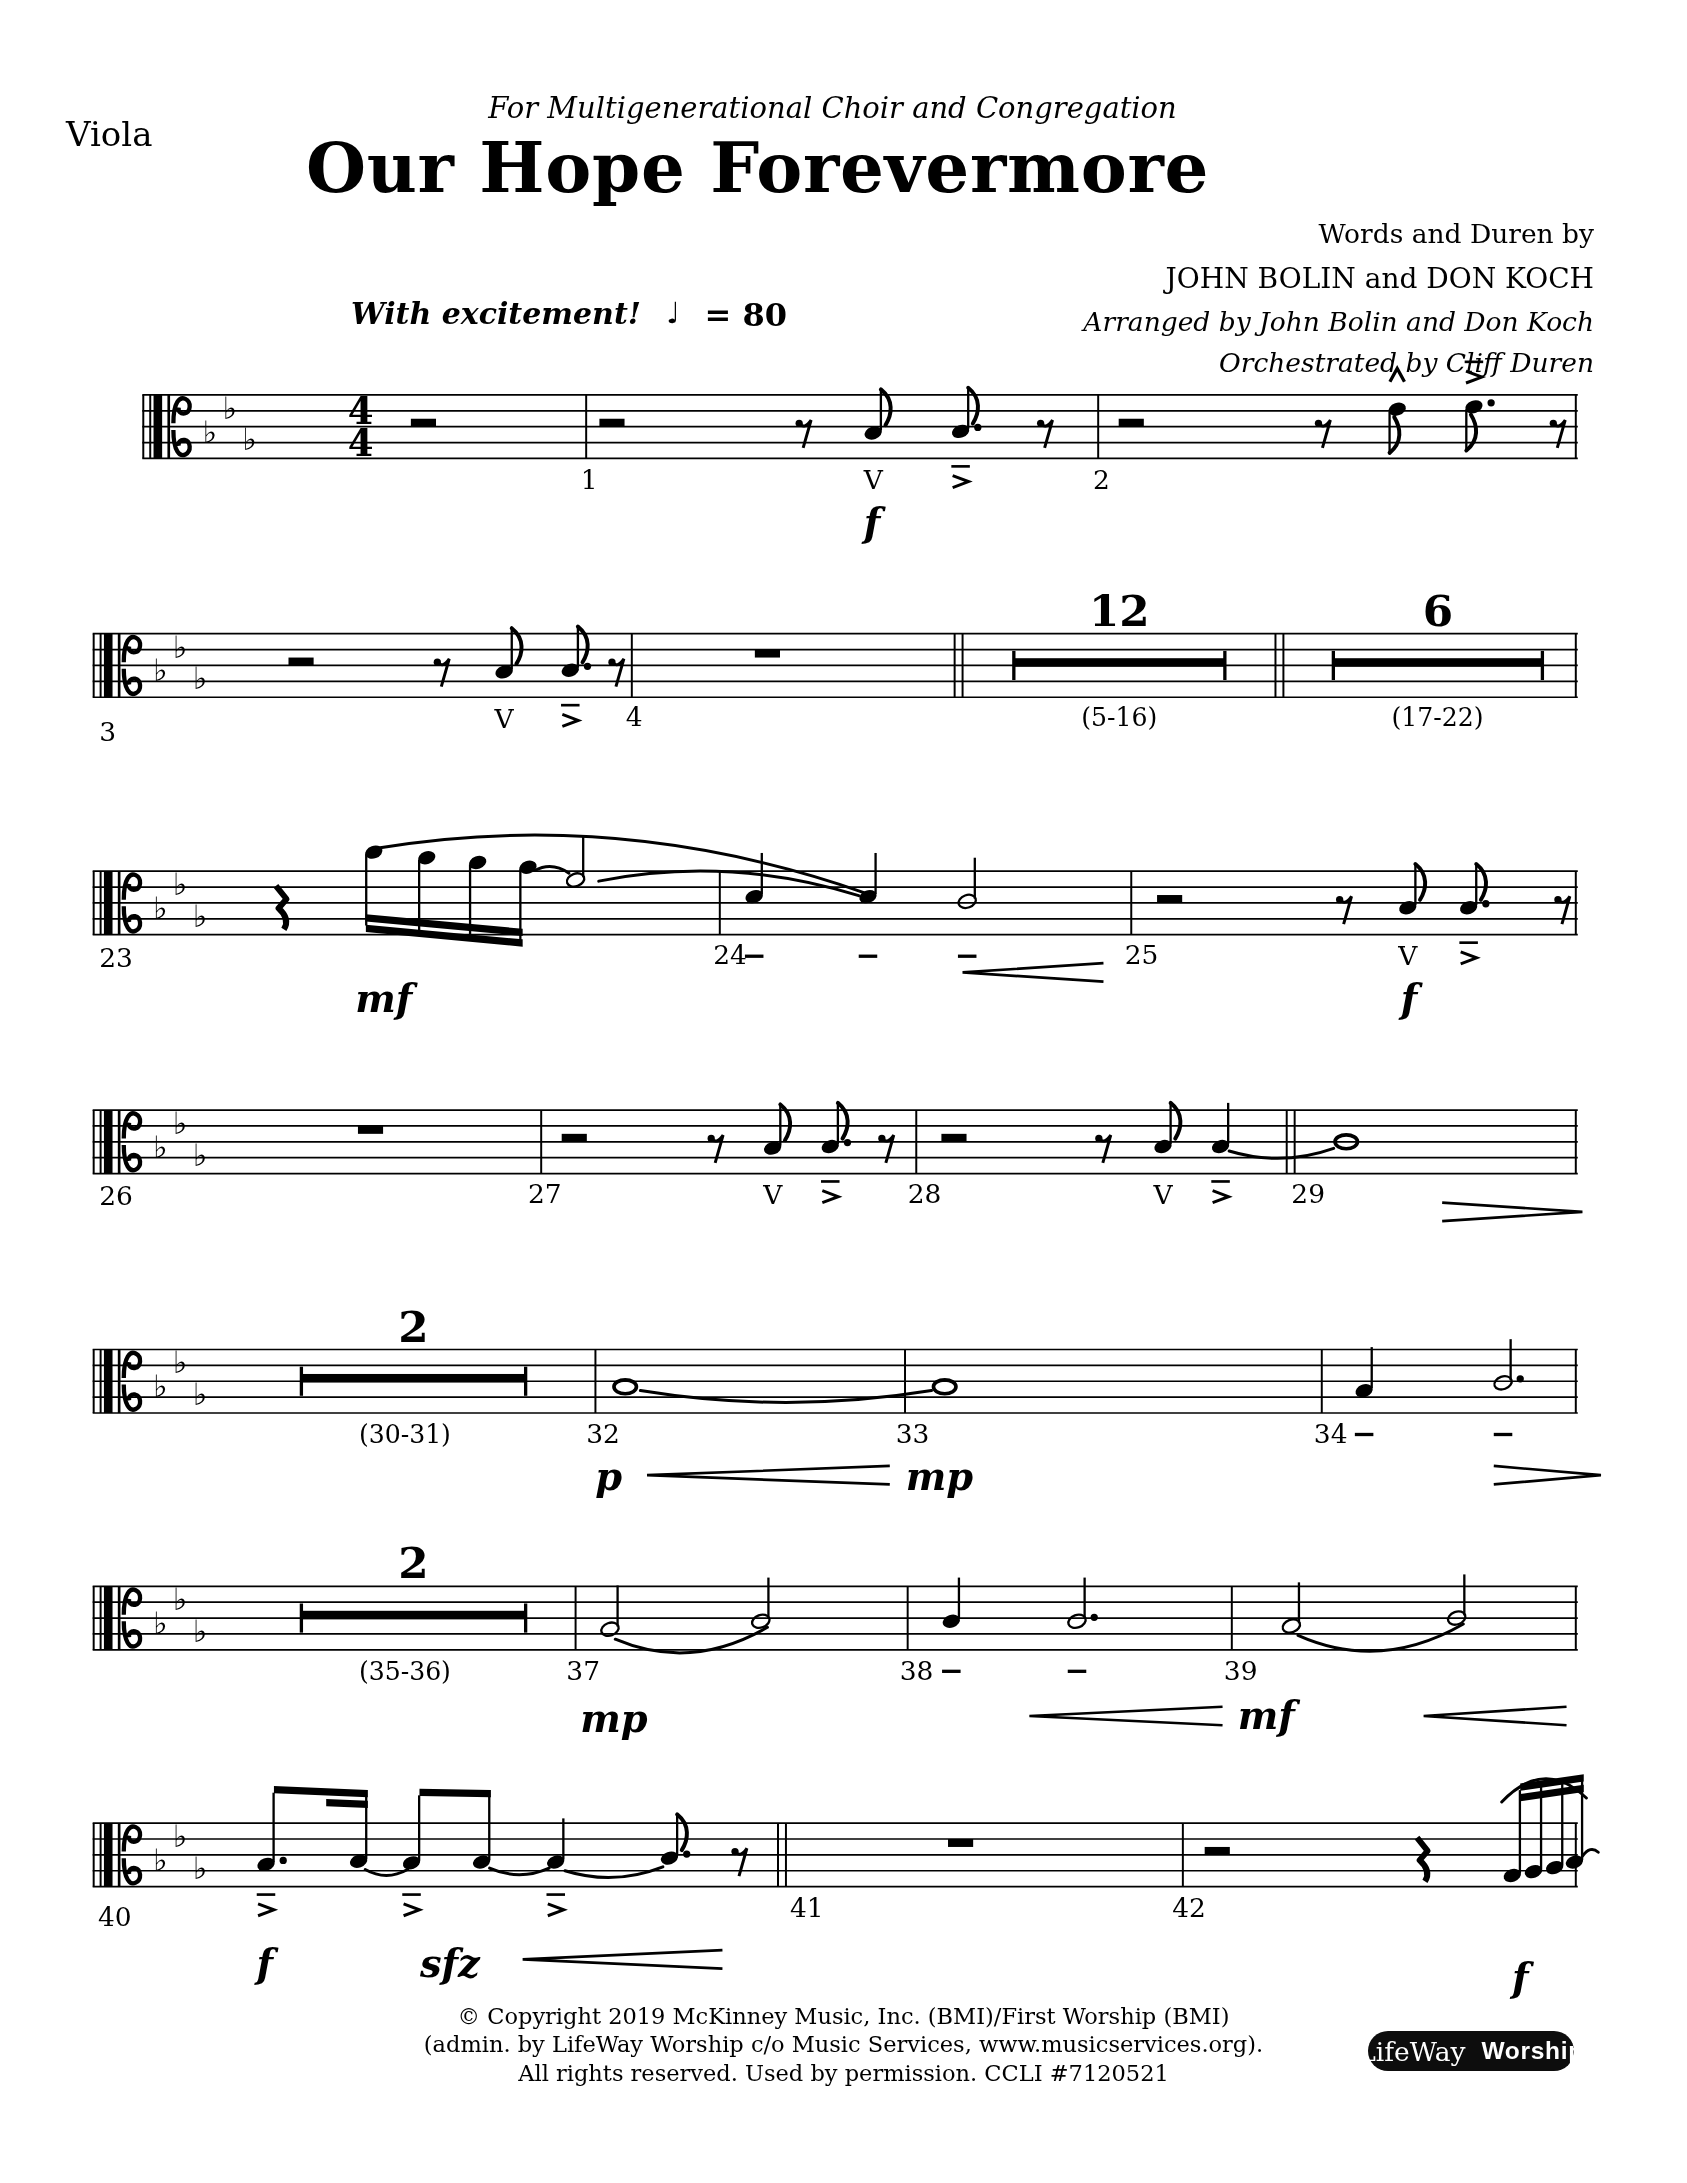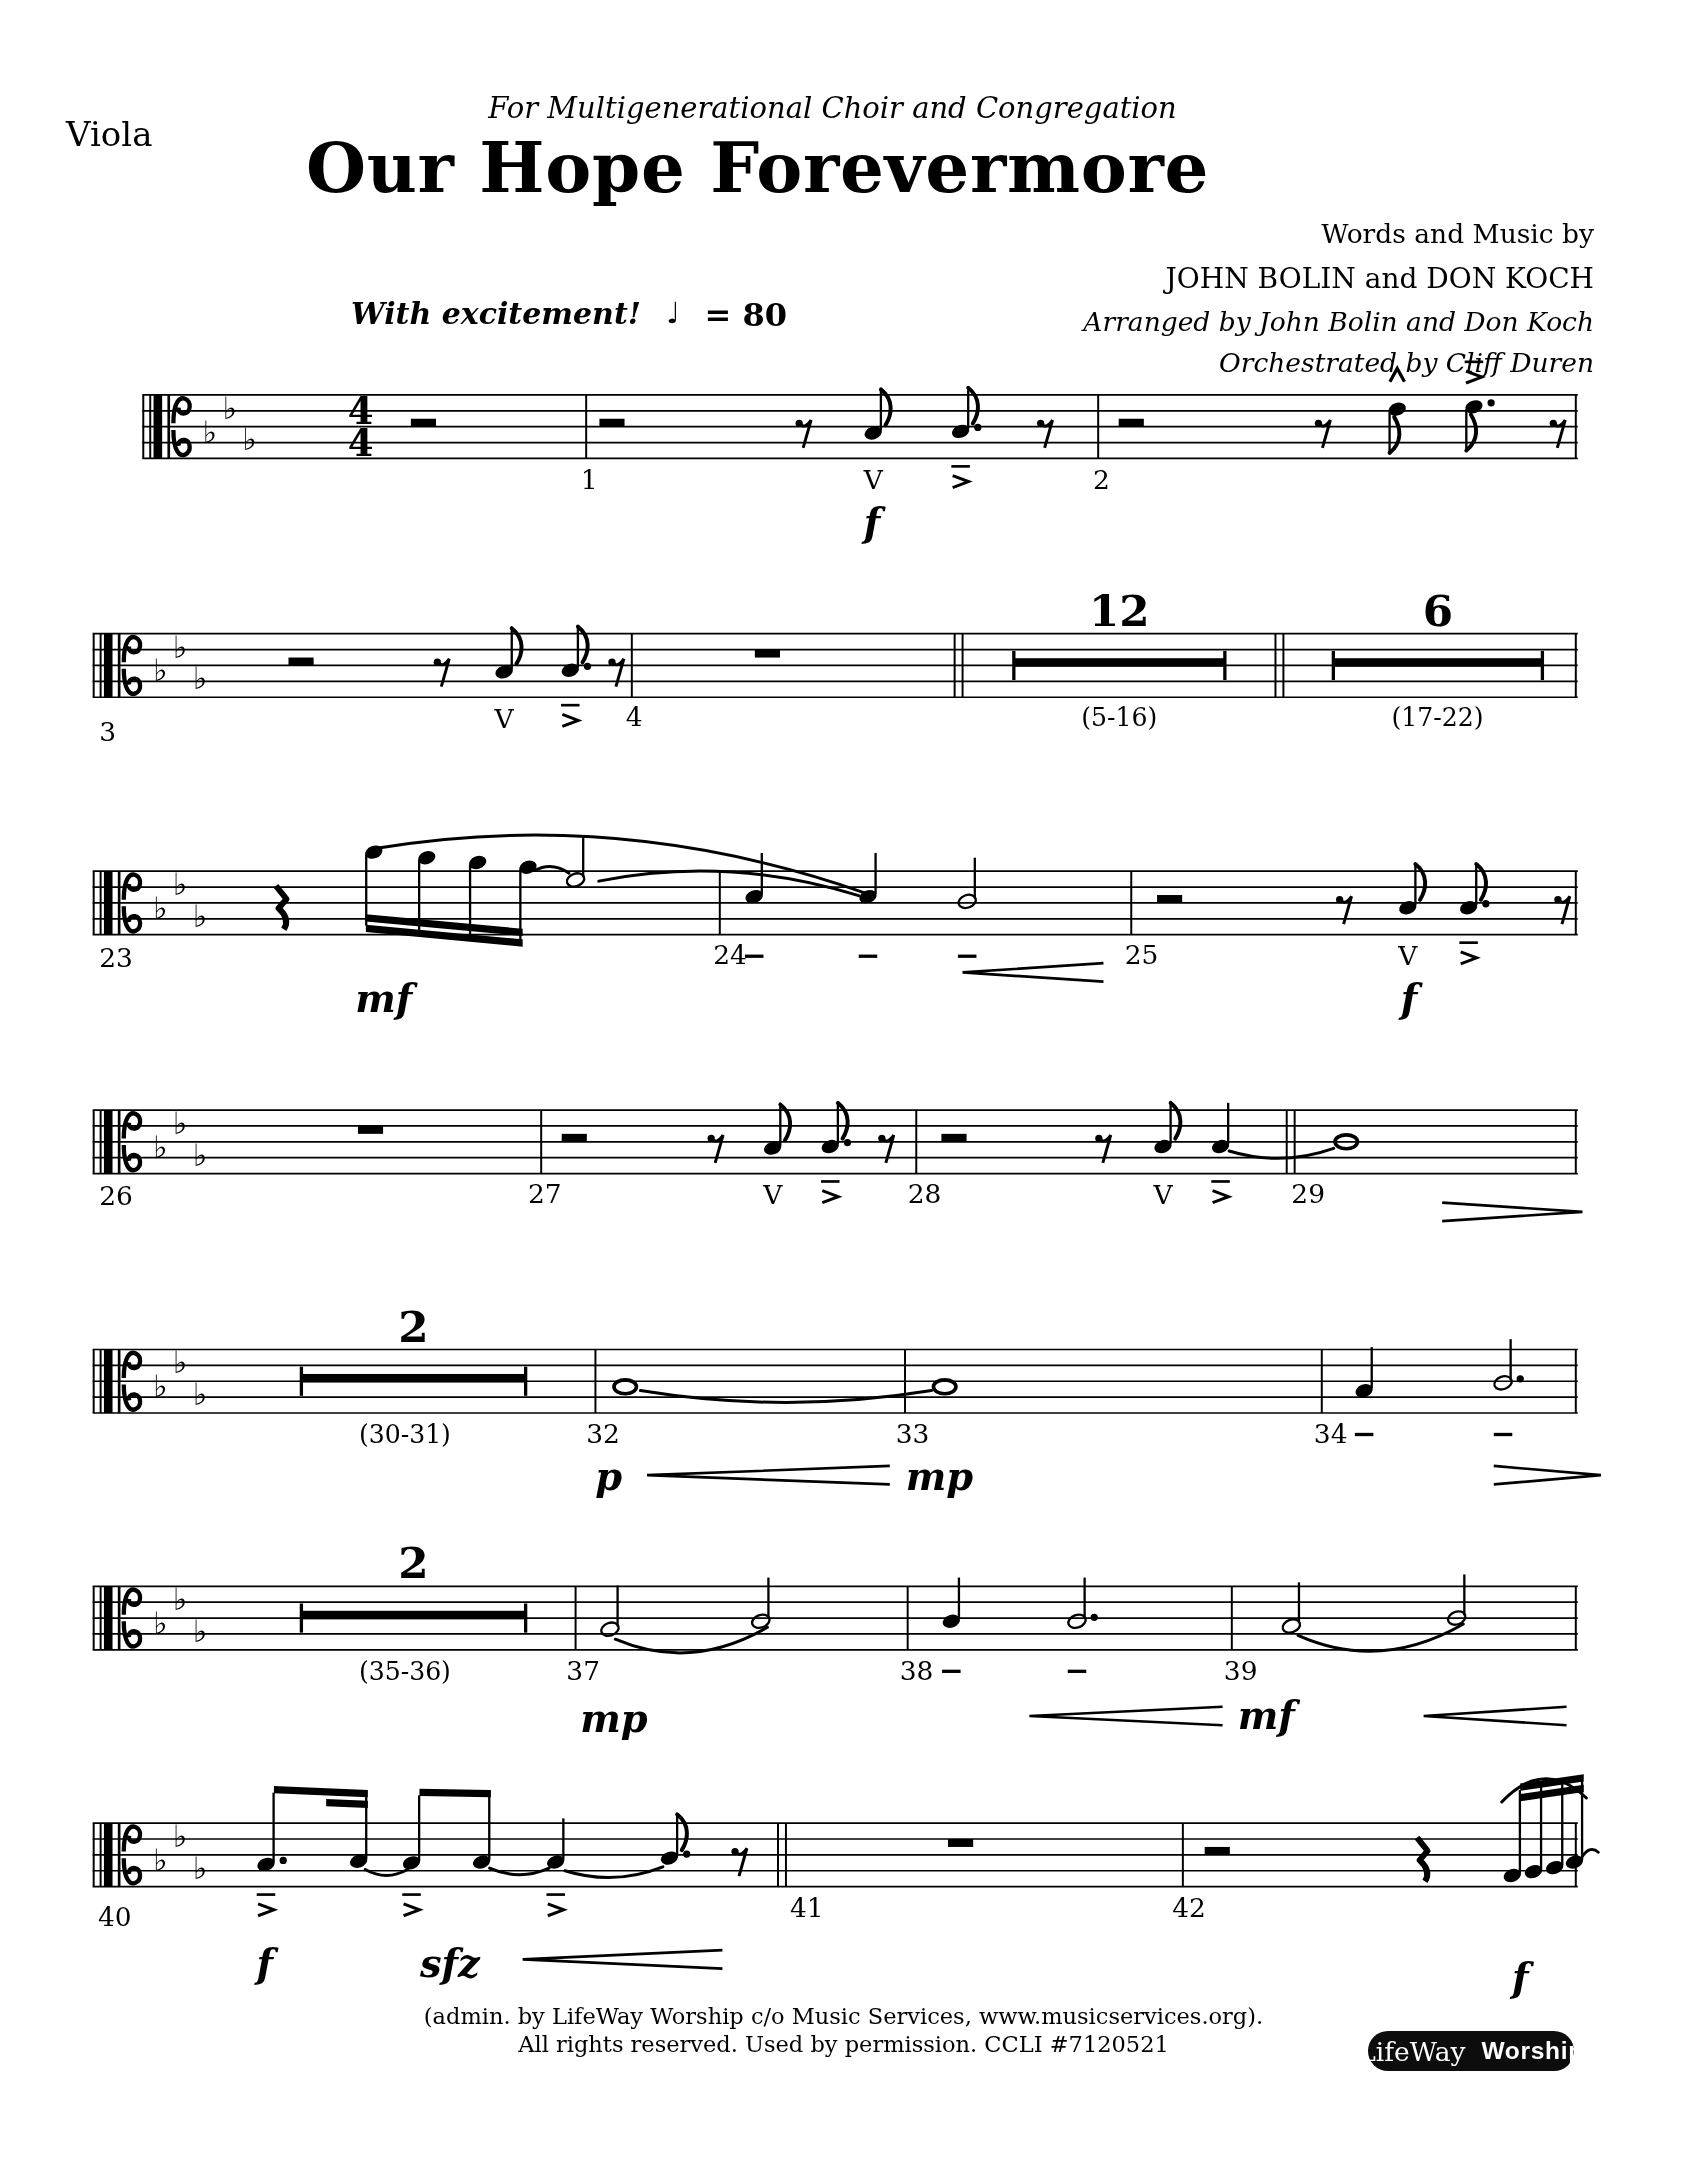--- a/index.html
+++ b/index.html
@@ -26,21 +26,21 @@
   #logo .div{width:1.3px;height:29px;background:#bbb;}
   #logo .prod{font-family:Liberation Sans, sans-serif;font-weight:bold;font-size:24.5px;letter-spacing:0.7px;}
 </style>
 </head>
 <body>
 
 <div id="page">
   <div class="abs" id="instrument">Viola</div>
   <div class="abs" id="subtitle">For Multigenerational Choir and Congregation</div>
   <div class="abs" id="title">Our Hope Forevermore</div>
-  <div class="abs credit" id="credit1">Words and Music by</div>
+  <div class="abs credit" id="credit1">Words and Duren by</div>
   <div class="abs credit" id="credit2">JOHN BOLIN and DON KOCH</div>
   <div class="abs credit" id="credit3">Arranged by John Bolin and Don Koch</div>
   <div class="abs credit" id="credit4">Orchestrated by Cliff Duren</div>
   <div class="abs" id="tempo">
     <span class="txt">With excitement!</span>
     <span class="note">♩</span>
     <span class="eq">= 80</span>
   </div>
 
   <svg id="score-svg" class="abs" width="1687" height="2183" viewBox="0 0 2550 3300">
@@ -427,20 +427,21 @@
         <text x="400" y="2988" font-size="58" fill="#000000" font-family="DejaVu Serif,serif" text-anchor="middle" font-weight="bold" font-style="italic">f</text>
         <text x="680" y="2988" font-size="58" fill="#000000" font-family="DejaVu Serif,serif" text-anchor="middle" font-weight="bold" font-style="italic">sfz</text>
         <text x="2298" y="3010" font-size="58" fill="#000000" font-family="DejaVu Serif,serif" text-anchor="middle" font-weight="bold" font-style="italic">f</text>
         <text x="148" y="2912" font-size="40" fill="#000000" font-family="DejaVu Serif,serif" text-anchor="start">40</text>
         <text x="1194" y="2898" font-size="40" fill="#000000" font-family="DejaVu Serif,serif" text-anchor="start">41</text>
         <text x="1772" y="2898" font-size="40" fill="#000000" font-family="DejaVu Serif,serif" text-anchor="start">42</text>
       </g>
     </svg>
 
   <div class="abs" id="copyright">
+    <div>© Copyright 2019 McKinney Music, Inc. (BMI)/First Worship (BMI)</div>
     <div>(admin. by LifeWay Worship c/o Music Services, www.musicservices.org).</div>
     <div>All rights reserved. Used by permission. CCLI #7120521</div>
   </div>
   <div class="abs" id="logo">
     <span class="brand">LifeWay</span>
     <span class="div"></span>
     <span class="prod">Worship</span>
   </div>
 </div>
 

